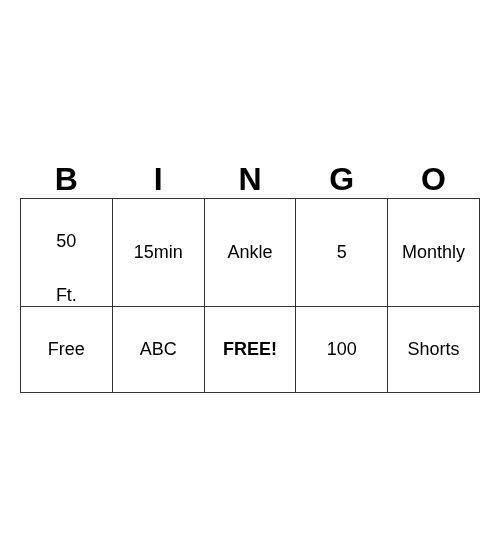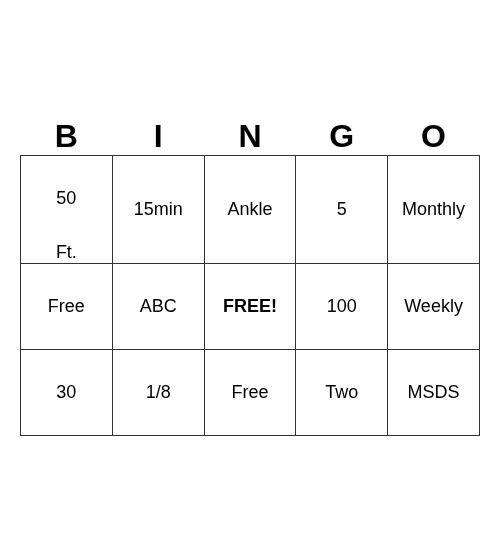--- a/index.html
+++ b/index.html
@@ -73,23 +73,16 @@
         <td>15min</td>
         <td>Ankle</td>
         <td>5</td>
         <td>Monthly</td>
       </tr>
       <tr>
         <td>Free</td>
         <td>ABC</td>
         <td class="free">FREE!</td>
         <td>100</td>
-        <td>Weekly</td>
-      </tr>
-      <tr>
-        <td>30</td>
-        <td>1/8</td>
-        <td>Free</td>
-        <td>Two</td>
-        <td>MSDS</td>
+        <td>Shorts</td>
       </tr>
     </tbody>
 </table>
 
 </body></html>

